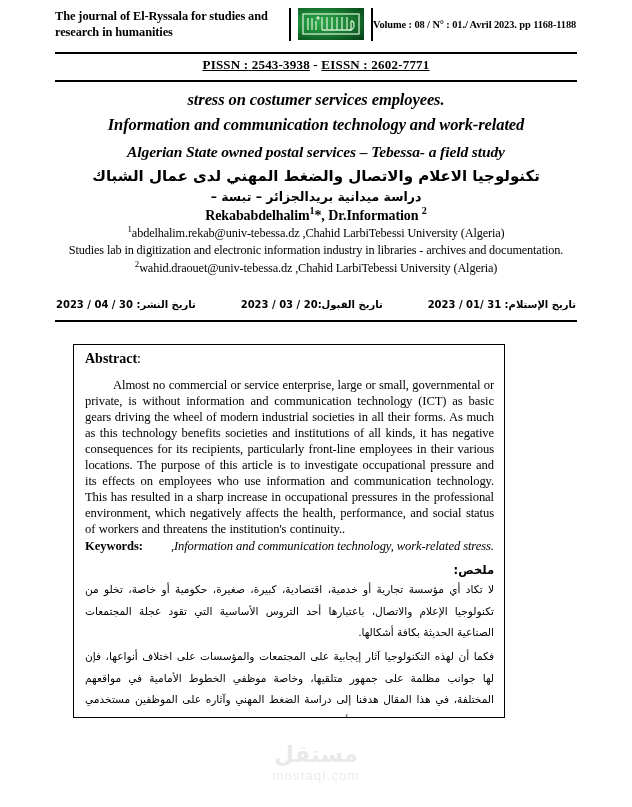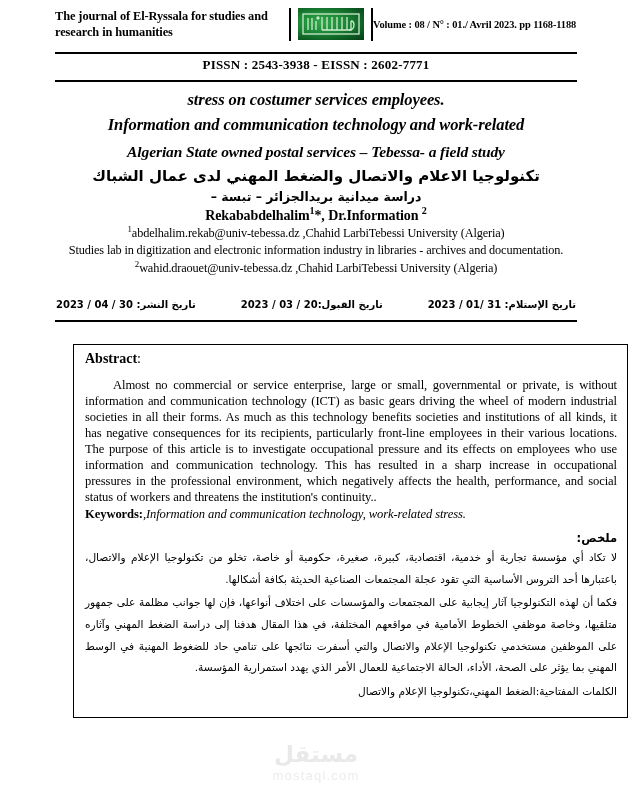--- a/index.html
+++ b/index.html
@@ -86,21 +86,21 @@
   .issn-line {
     position: absolute;
     left: 0;
     top: 57px;
     width: 632px;
     text-align: center;
     font-weight: bold;
     font-size: 13px;
     letter-spacing: 0.2px;
   }
-  .issn-line .u { }
+  .issn-line .u { text-decoration: underline; }
 
   .issn-rule {
     position: absolute;
     left: 55px;
     top: 80px;
     width: 522px;
     height: 0;
     border-top: 2px solid #000;
   }
 
@@ -187,21 +187,21 @@
     width: 522px;
     height: 0;
     border-top: 2px solid #000;
   }
 
   
   .abstract-box {
     position: absolute;
     left: 73px;
     top: 344px;
-    width: 555px;
+    width: 432px;
     height: 374px;
     border: 1.5px solid #000;
     box-sizing: border-box;
     padding: 6px 10px 4px 11px;
     overflow: hidden;
   }
   .abstract-head {
     font-weight: bold;
     font-size: 14px;
   }
@@ -214,21 +214,21 @@
     margin-top: 11px;
     letter-spacing: -0.1px;
     word-spacing: 0.3px;
   }
   .keywords-en {
     font-size: 12.6px;
     margin-top: 1px;
     letter-spacing: -0.1px;
   }
   .keywords-en b { font-weight: bold; }
-  .keywords-en i { font-style: italic; }
+  .keywords-en i { font-style: italic; margin-left: 28px; }
 
   .ar-head {
     direction: rtl;
     text-align: right;
     font-family: "DejaVu Sans", "Liberation Sans", sans-serif;
     font-weight: bold;
     font-size: 11.5px;
     margin-top: 9px;
   }
   .ar-body {

